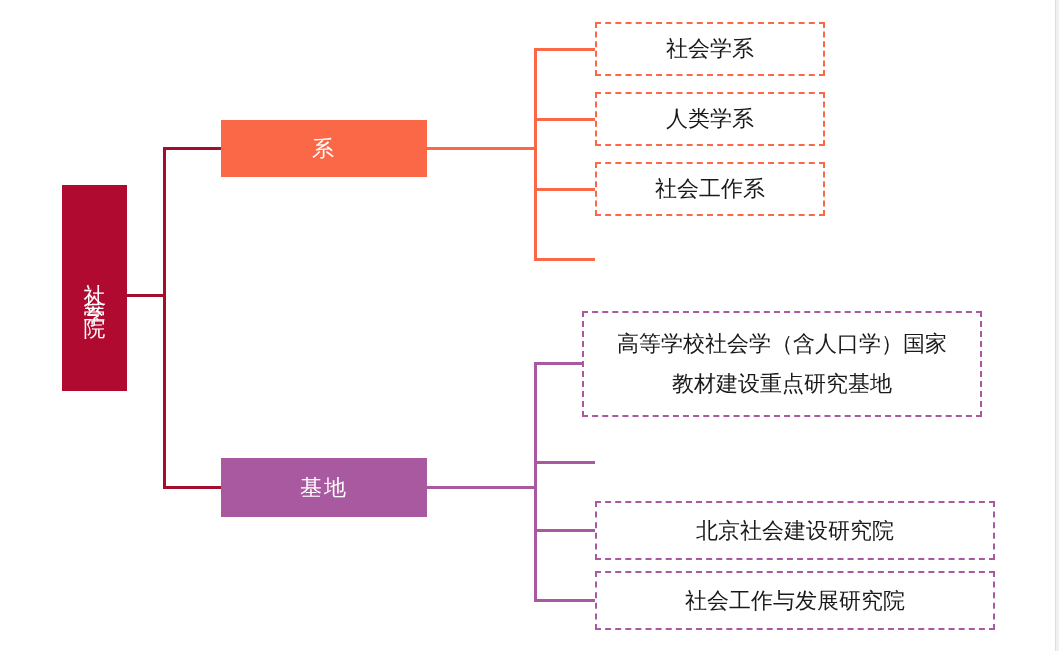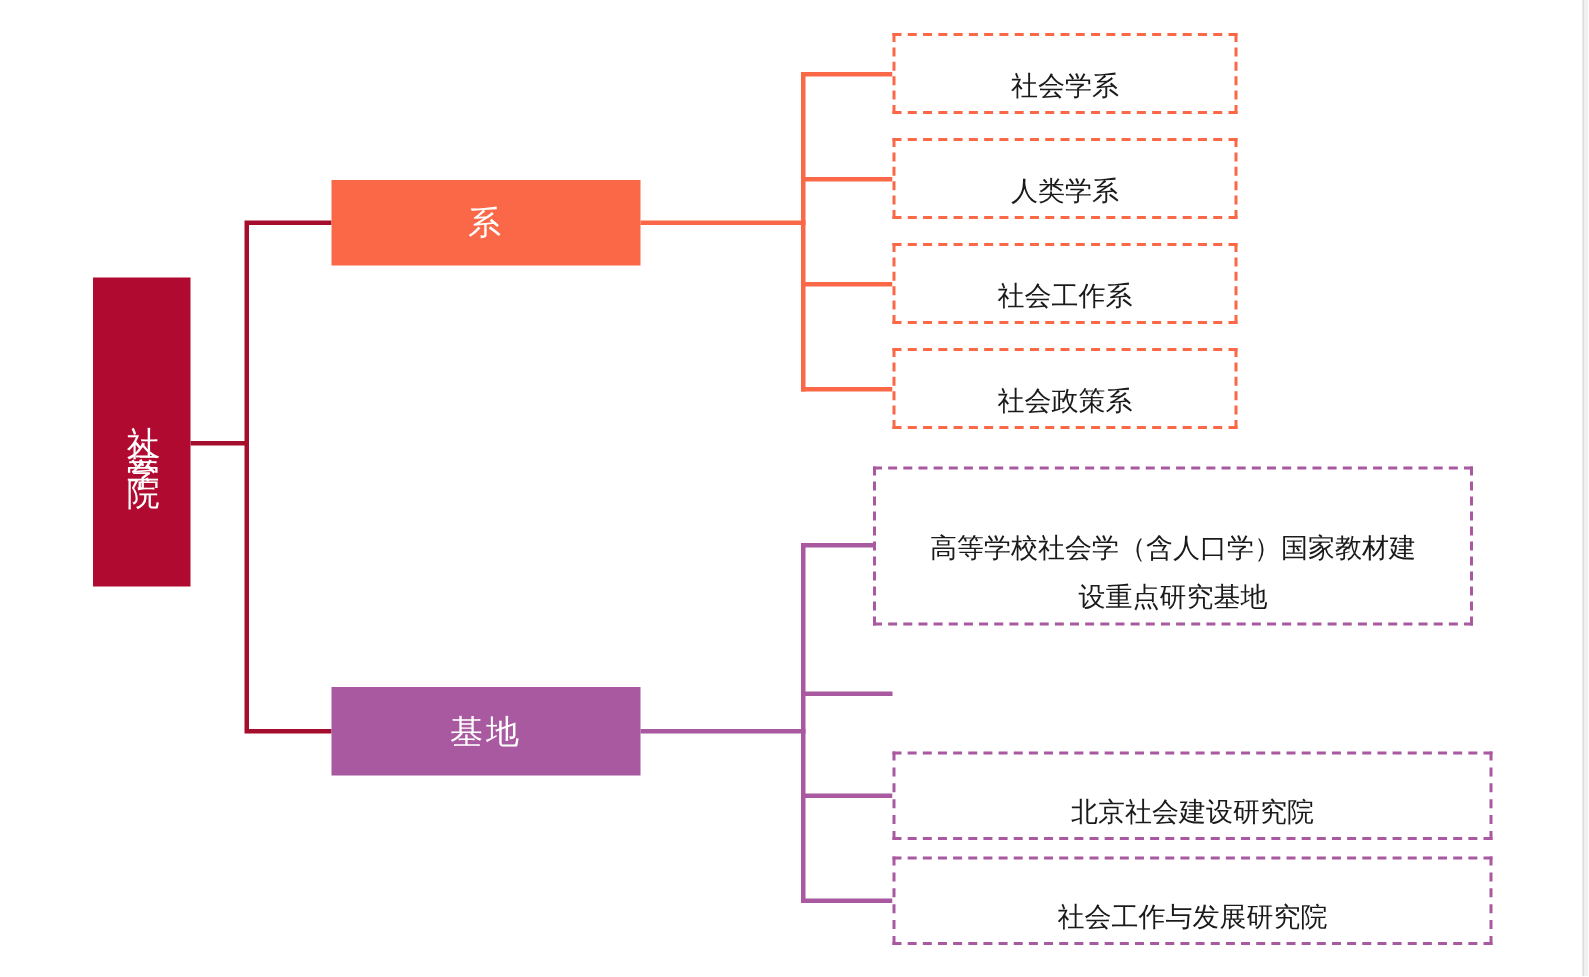--- a/index.html
+++ b/index.html
@@ -43,24 +43,23 @@
   .branch-node {
     color: #ffffff;
     font-size: 22px;
     letter-spacing: 2px;
   }
   .branch-node.departments { background: var(--c-departments, #fa6847); }
   .branch-node.bases       { background: var(--c-bases, #a859a0); }
   .leaf-node {
     background: var(--c-leaf-bg, #ffffff);
     color: var(--c-leaf-text, #1a1a1a);
-    font-size: 18px;
+    font-size: 22px;
     border: 2px dashed;
     line-height: 1.8;
-    align-items: flex-end;
   }
   .leaf-node.departments { border-color: var(--c-departments, #fa6847); }
   .leaf-node.bases       { border-color: var(--c-bases, #a859a0); }
   .leaf-node.tall        { padding: 0 28px; }
 
   
   .edge-strip {
     position: absolute;
     top: 0; right: 0;
     width: 3px; height: 100%;
@@ -105,23 +104,20 @@
 
   <div class="node leaf-node departments" style="left:595px; top:22px; width:230px; height:54px;">
     <span>社会学系</span>
   </div>
   <div class="node leaf-node departments" style="left:595px; top:92px; width:230px; height:54px;">
     <span>人类学系</span>
   </div>
   <div class="node leaf-node departments" style="left:595px; top:162px; width:230px; height:54px;">
     <span>社会工作系</span>
   </div>
-  <div class="node leaf-node departments" style="left:595px; top:232px; width:230px; height:54px;">
-    <span>社会政策系</span>
-  </div>
 
   <div class="node leaf-node bases tall" style="left:582px; top:311px; width:400px; height:106px;">
     <span>高等学校社会学（含人口学）国家教材建设重点研究基地</span>
   </div>
   <div class="node leaf-node bases" style="left:595px; top:501px; width:400px; height:59px;">
     <span>北京社会建设研究院</span>
   </div>
   <div class="node leaf-node bases" style="left:595px; top:571px; width:400px; height:59px;">
     <span>社会工作与发展研究院</span>
   </div>

